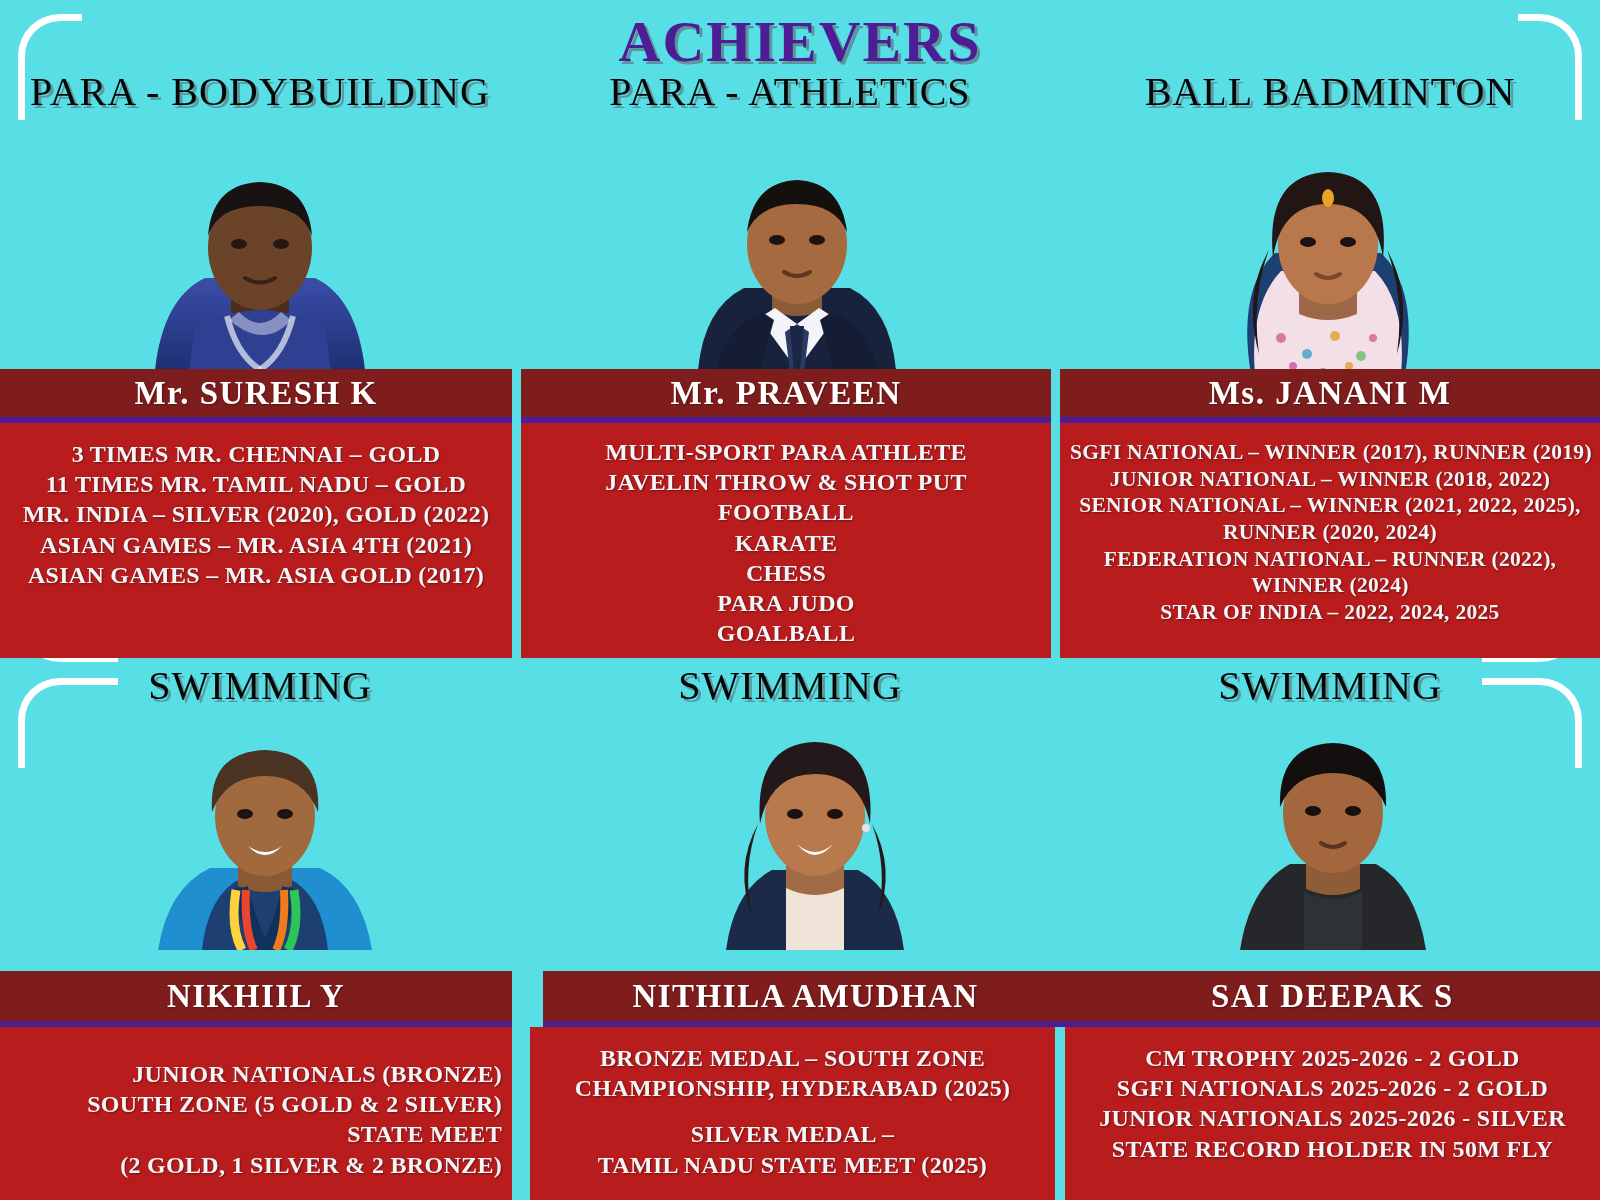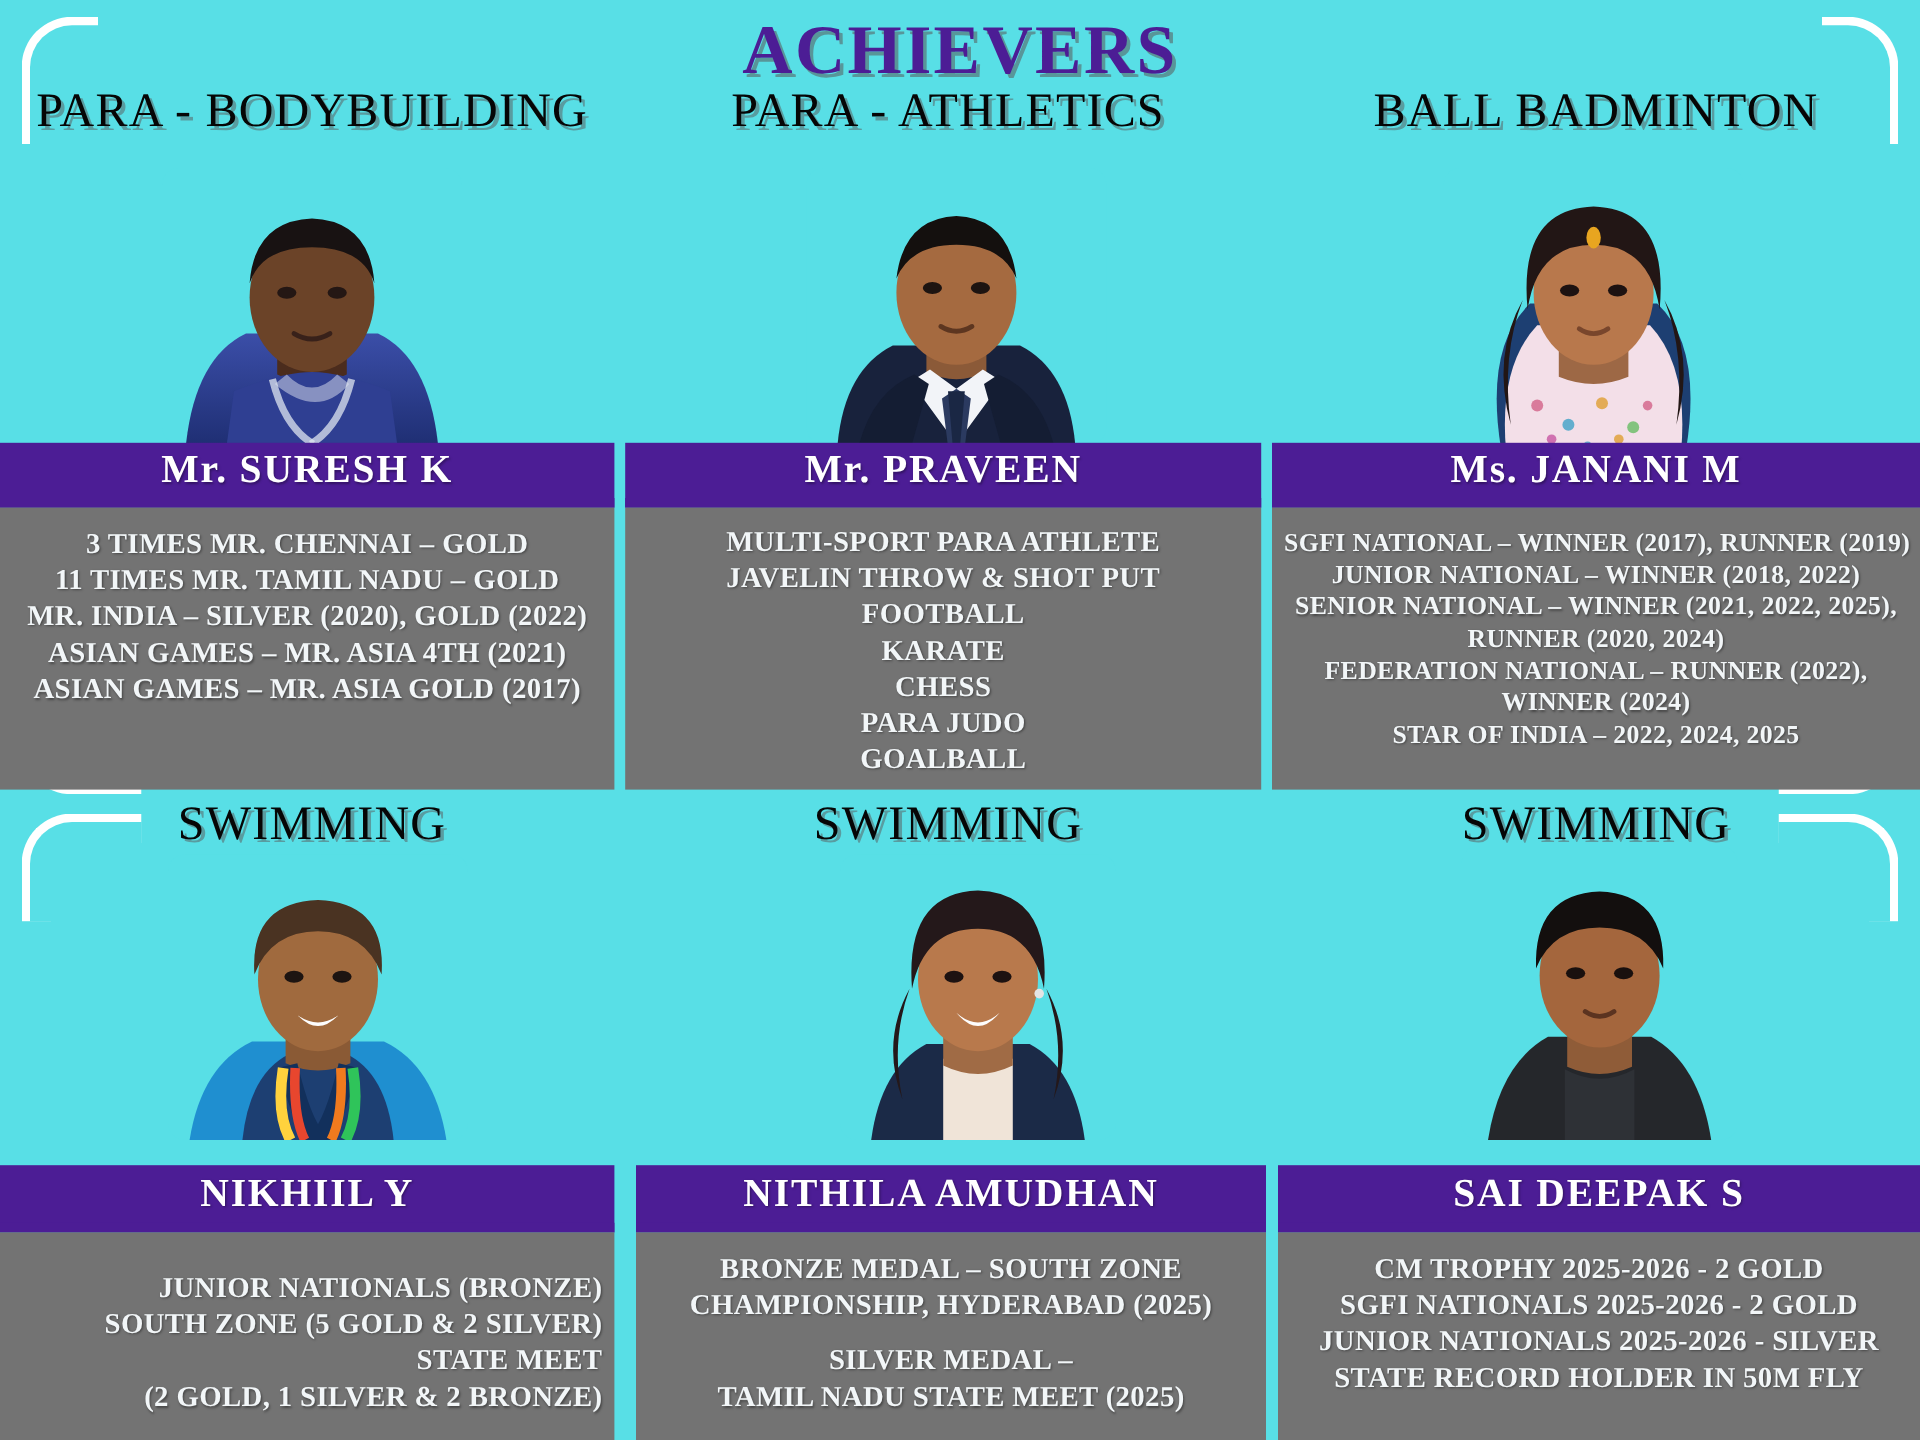--- a/index.html
+++ b/index.html
@@ -47,37 +47,37 @@
   
   .photo {
     position:absolute;
     overflow:hidden;
   }
   .photo svg { display:block; }
 
   
   .card { position:absolute; }
   .name-band {
-    background:#4c1d95;
+    background:#7f1d1d;
     width:100%;
     height:54px;
     display:flex; align-items:center; justify-content:center;
-    border-bottom:8px solid #4c1d95;
+    border-bottom:6px solid #4c1d95;
   }
   .name-band span {
     color:#ffffff;
     font-size:33px;
     font-weight:bold;
     letter-spacing:1.5px;
     font-family:"Liberation Serif", serif;
     text-shadow:1px 1px 2px rgba(0,0,0,.35);
     white-space:nowrap;
   }
   .ach-body {
-    background:#737373;
+    background:#b91c1c;
     width:100%;
     padding:16px 10px 10px 10px;
     text-align:center;
   }
   .ach-body .line {
     color:#f2f6f8;
     font-size:24px;
     font-weight:bold;
     line-height:1.26;
     letter-spacing:.3px;
@@ -319,21 +319,21 @@
     </div>
     <div class="ach-body" style="height:173px; padding-top:32px;text-align:right;">
       <div class="line">JUNIOR NATIONALS (BRONZE)</div>
       <div class="line">SOUTH ZONE (5 GOLD &amp; 2 SILVER)</div>
       <div class="line">STATE MEET</div>
       <div class="line">(2 GOLD, 1 SILVER &amp; 2 BRONZE)</div>
     </div>
   </div>
 
   <div class="card" style="left:530px; top:971px; width:525px; height:229px;">
-    <div class="name-band" style="height:56px;">
+    <div class="name-band" style="height:56px;margin-left:13px;">
       <span>NITHILA AMUDHAN</span>
     </div>
     <div class="ach-body" style="height:173px; padding-top:16px;">
       <div class="line">BRONZE MEDAL – SOUTH ZONE</div>
       <div class="line">CHAMPIONSHIP, HYDERABAD (2025)</div>
       <div class="line blank"></div>
       <div class="line">SILVER MEDAL –</div>
       <div class="line">TAMIL NADU STATE MEET (2025)</div>
     </div>
   </div>

